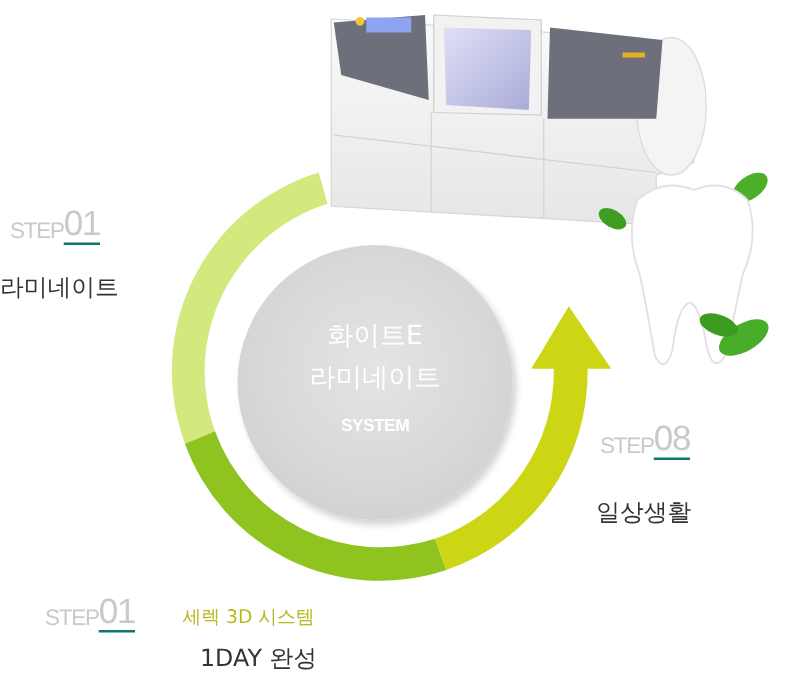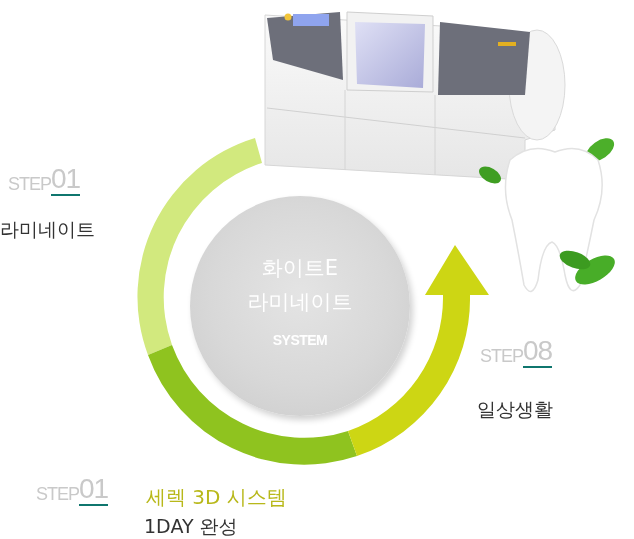--- a/index.html
+++ b/index.html
@@ -6,21 +6,21 @@
     body { width: 634px; height: 539px; position: relative; overflow: hidden;
            font-family: "DejaVu Sans", "Liberation Sans", sans-serif; }
     .abs { position: absolute; }
 
     .step-label { position: absolute; display: flex; align-items: flex-end; color: #c9c9c9; }
     .step-word { font-family: "Liberation Sans", sans-serif; font-size: 18px; letter-spacing: -1px; line-height: 1; margin-bottom: 3px; }
     .step-num { font-family: "Liberation Sans", sans-serif; font-size: 28px; line-height: 1; letter-spacing: -1px;
                 border-bottom: 2px solid #0f766e; padding-bottom: 1px; }
 
     .step-title { position: absolute; color: #333333; font-size: 19px; letter-spacing: 0px; white-space: nowrap; }
-    .step-sub { position: absolute; color: #b8b81a; font-size: 20px; white-space: nowrap; }
+    .step-sub { position: absolute; color: #b8b81a; font-size: 15px; white-space: nowrap; }
 
     .center-circle { position: absolute; left: 190px; top: 196px; width: 220px; height: 220px; border-radius: 50%;
       background: radial-gradient(circle at 50% 45%, #e4e4e4 0%, #d8d8d8 55%, #cacaca 100%);
       box-shadow: 3px 4px 6px rgba(0,0,0,0.18); }
     .center-text { position: absolute; left: 0; width: 100%; text-align: center; color: #ffffff; }
     .ct1 { top: 58px; font-size: 21px; }
     .ct2 { top: 92px; font-size: 21px; }
     .ct3 { top: 136px; font-size: 14px; font-family: "Liberation Sans", sans-serif; letter-spacing: -0.5px; font-weight: bold; }
   </style>
 </head>
@@ -78,19 +78,19 @@
   <span class="step-word">STEP</span>
   <span class="step-num">01</span>
 </div>
 <div class="step-title" style="left:0px;top:217px;">라미네이트</div>
 
 <div class="step-label" style="left:36px;top:475px;">
   <span class="step-word">STEP</span>
   <span class="step-num">01</span>
 </div>
 <div class="step-sub" style="left:146px;top:484px;">세렉 3D 시스템</div>
-<div class="step-title" style="left:144px;top:514px;">1DAY 완성</div>
+<div class="step-title" style="left:160px;top:514px;">1DAY 완성</div>
 
 <div class="step-label" style="left:480px;top:337px;">
   <span class="step-word">STEP</span>
   <span class="step-num">08</span>
 </div>
 <div class="step-title" style="left:477px;top:397px;text-align:center;">일상생활</div>
 
 </body></html>

